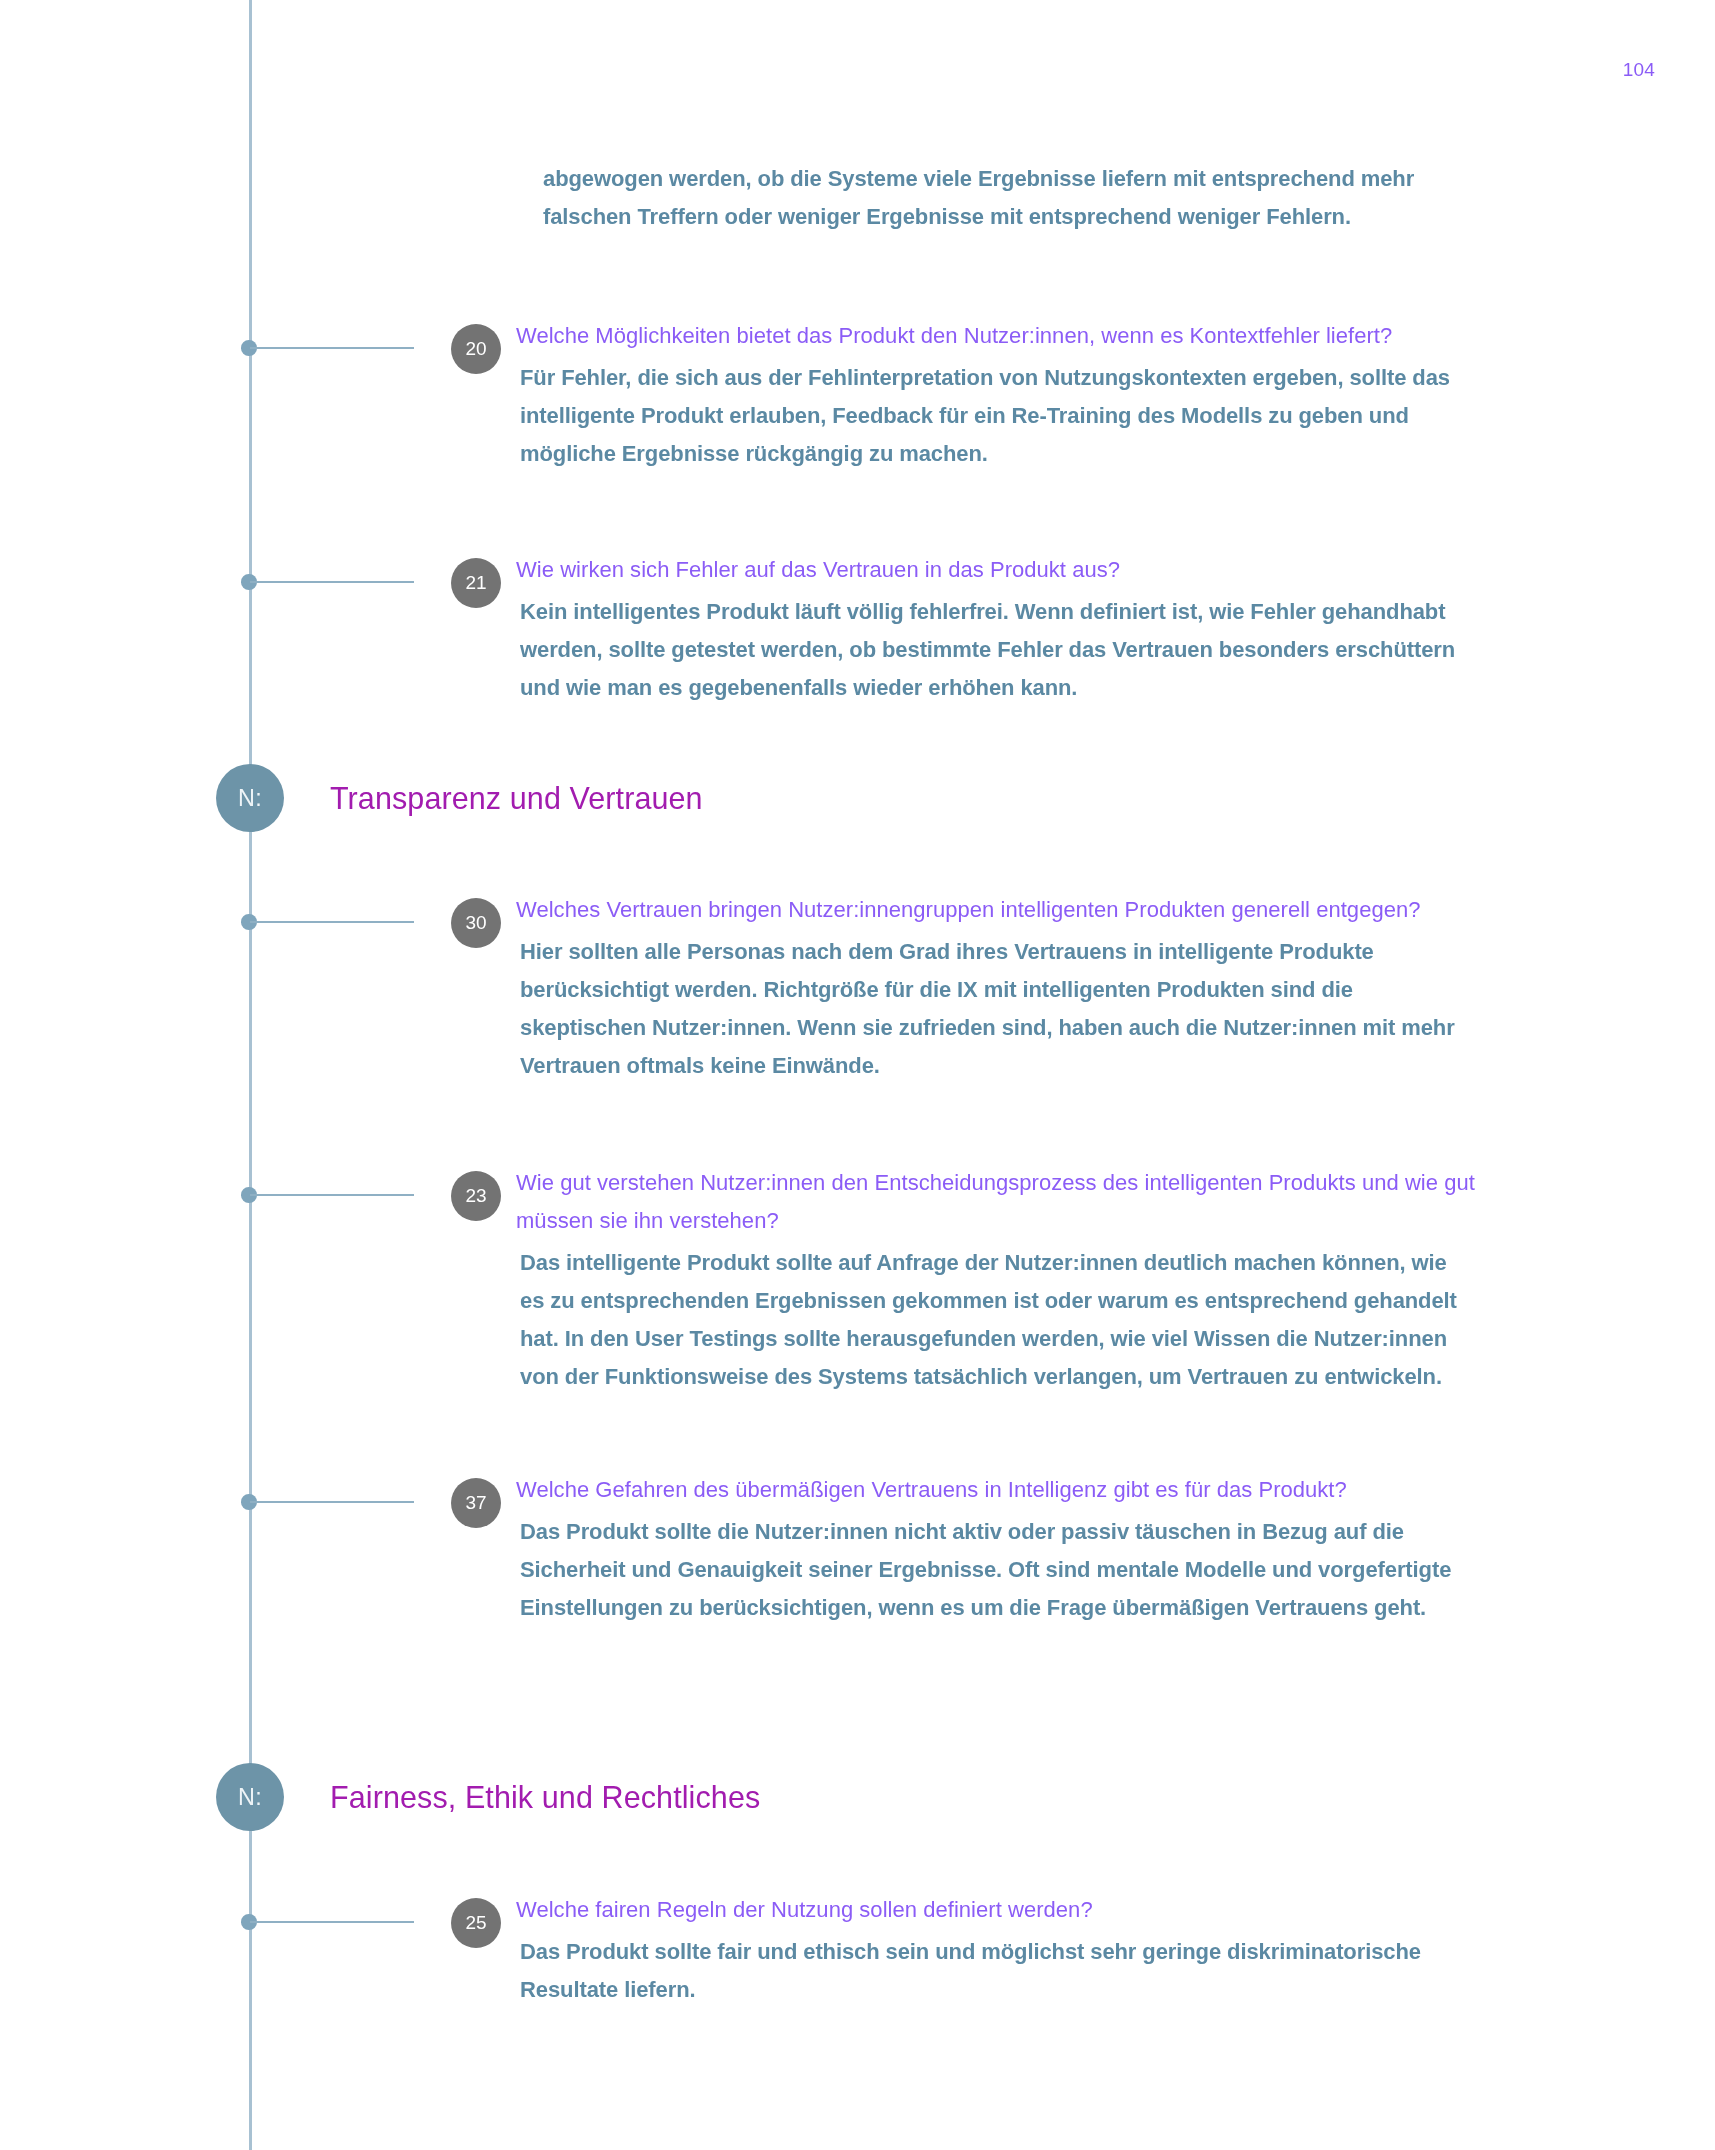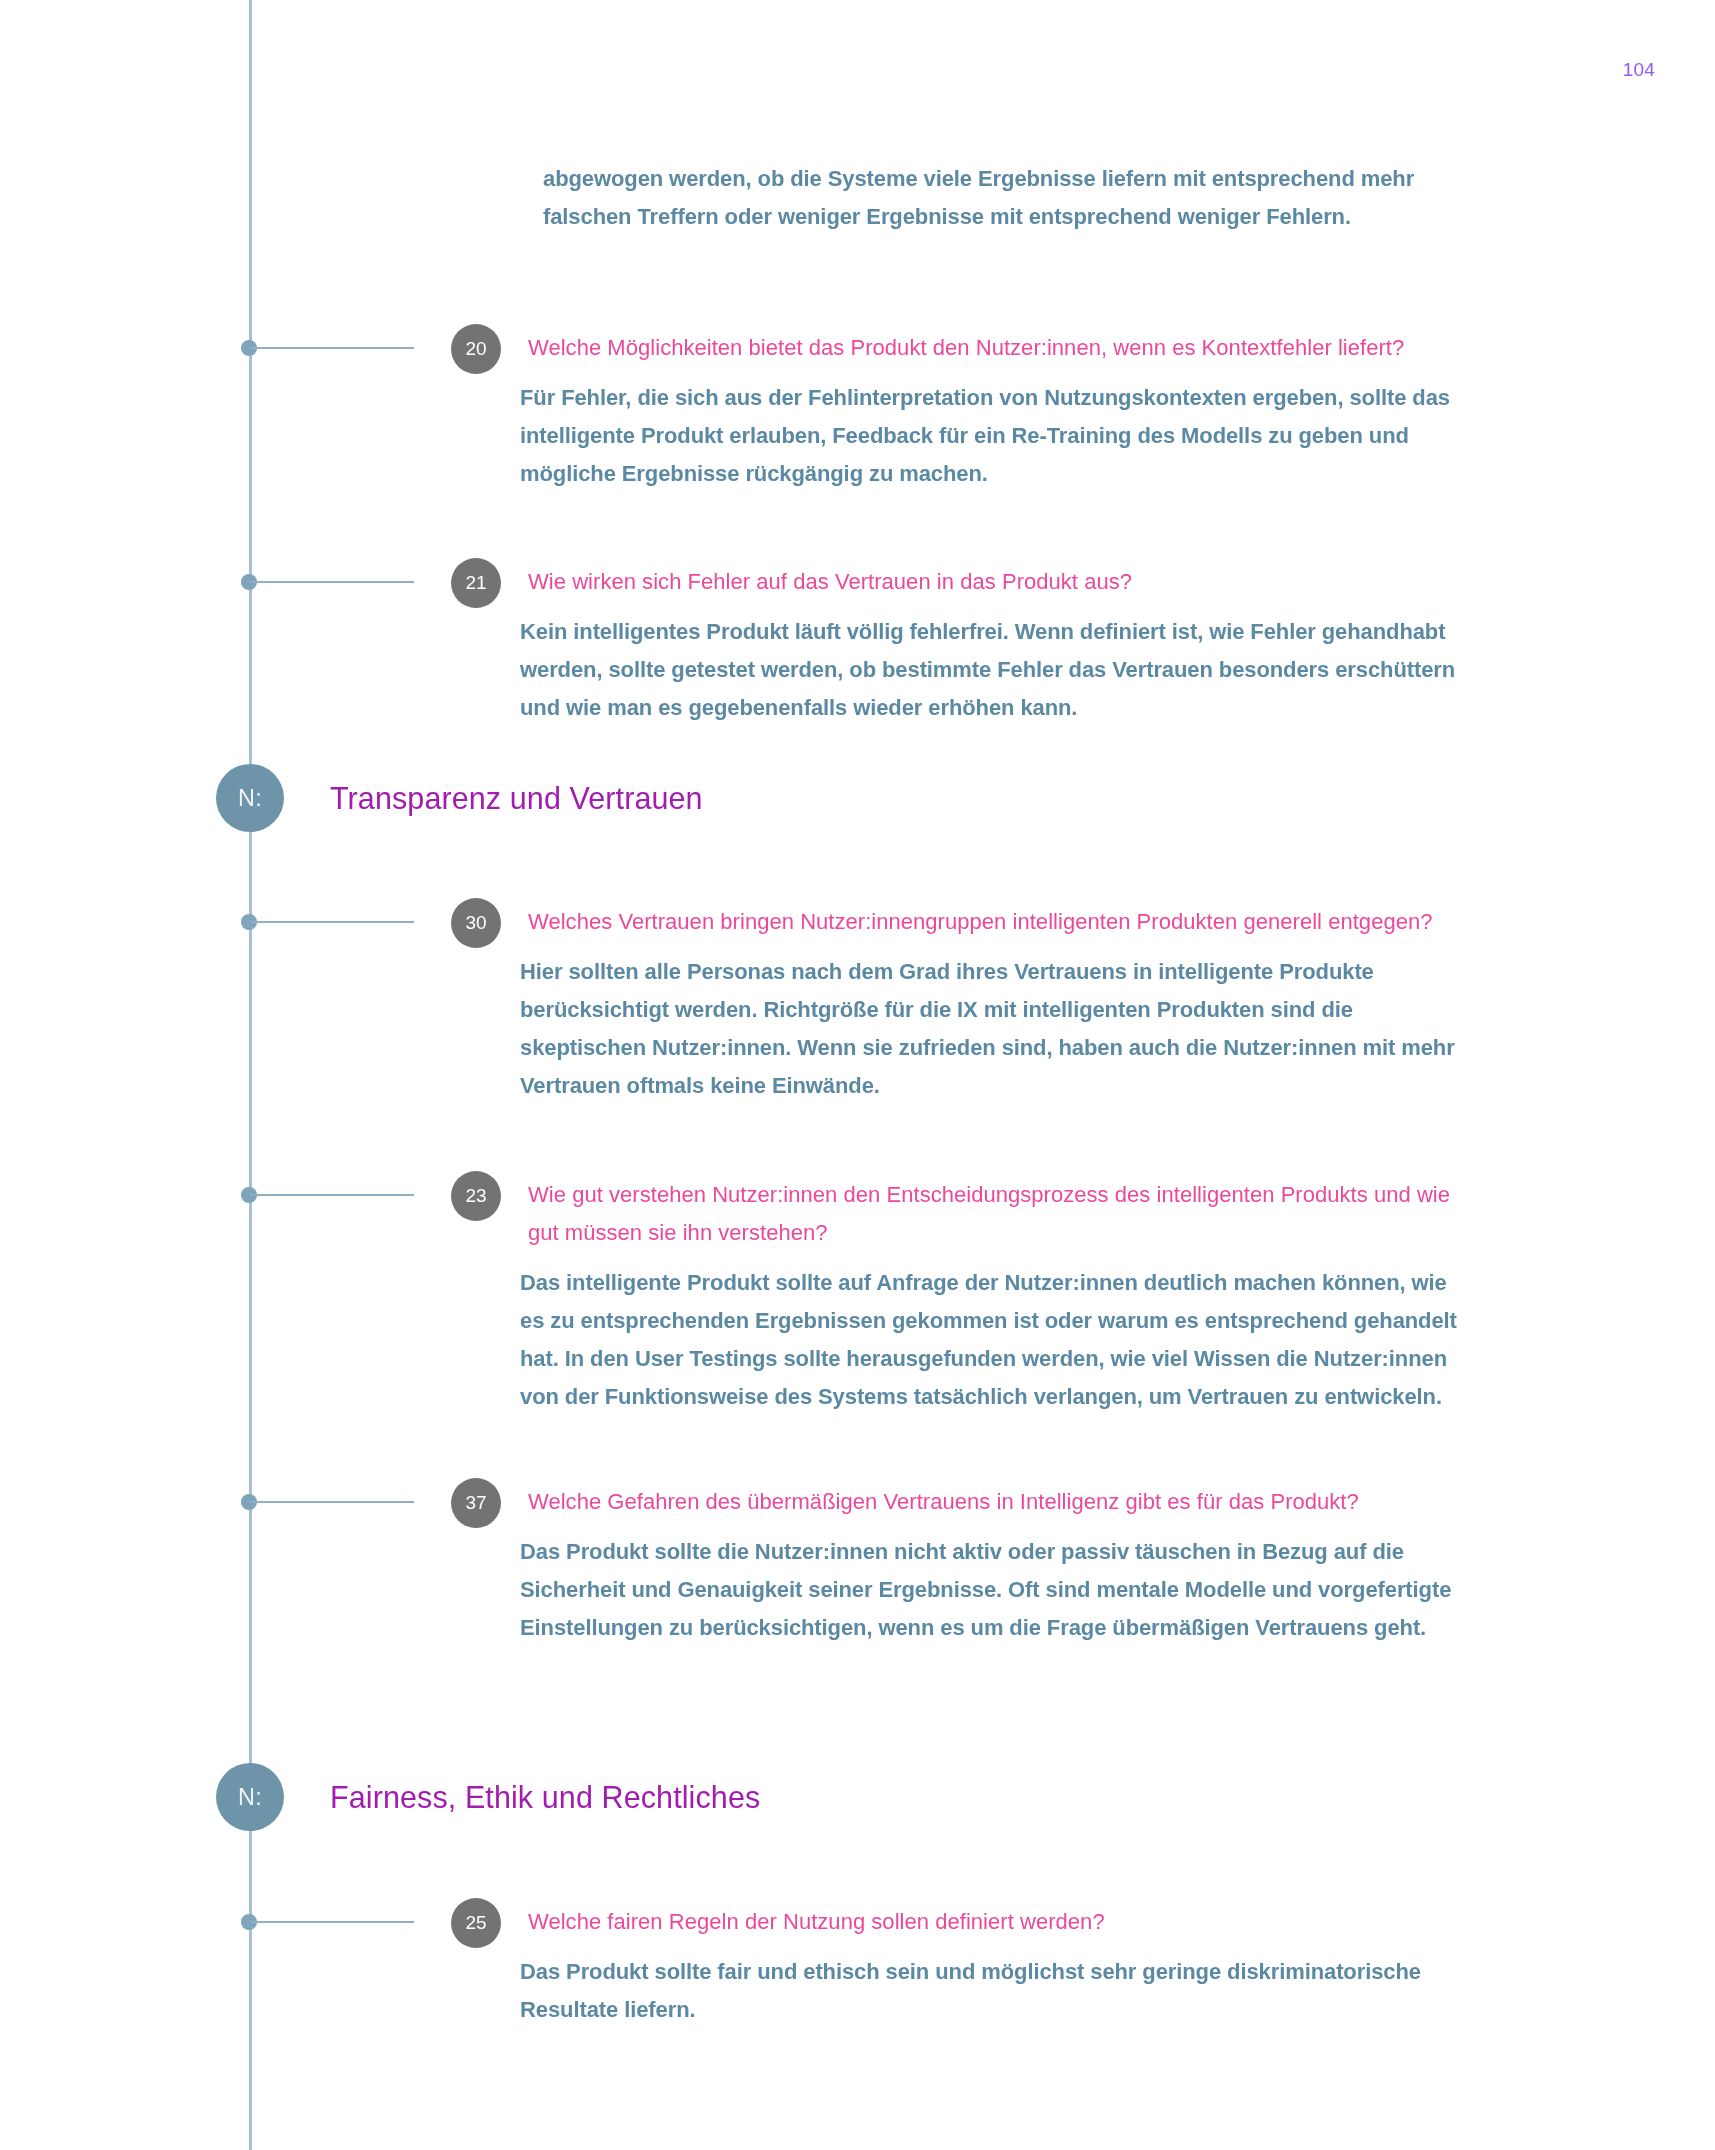--- a/index.html
+++ b/index.html
@@ -87,23 +87,23 @@
   }
   .qa-body {
     position: absolute;
     left: 516px;
     top: 0;
     width: 964px;
   }
   .qa-question {
     font-size: 22px;
     line-height: 38px;
-    color: #ec4899;
+    color: #8b5cf6;
     font-weight: 400;
-    margin: 12px;
+    margin: 0;
     letter-spacing: 0.04px;
   }
   .qa-answer {
     font-size: 22px;
     line-height: 38px;
     color: #5b89a3;
     font-weight: 700;
     margin: 4px;
     letter-spacing: -0.1px;
   }

